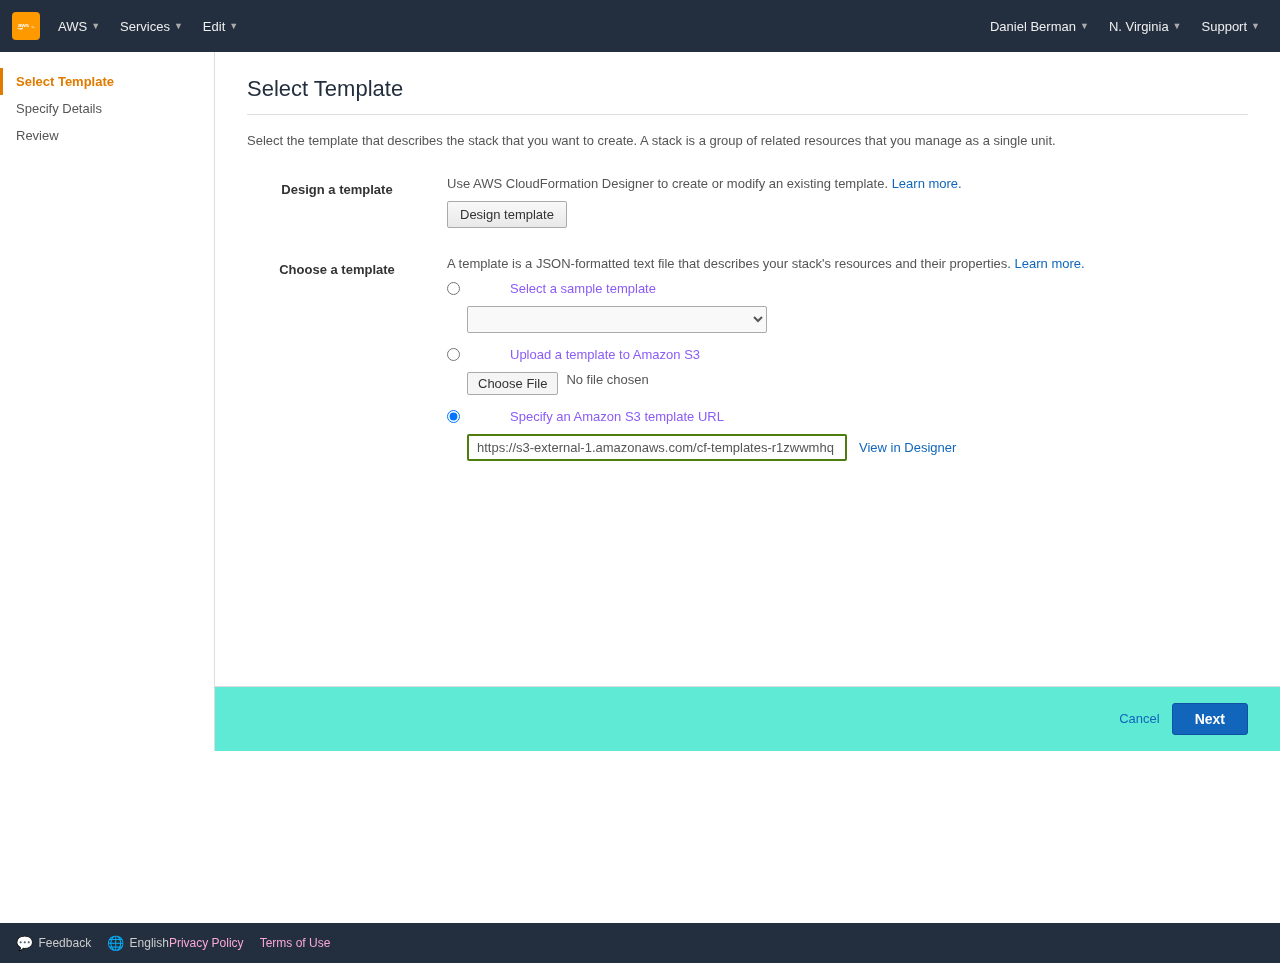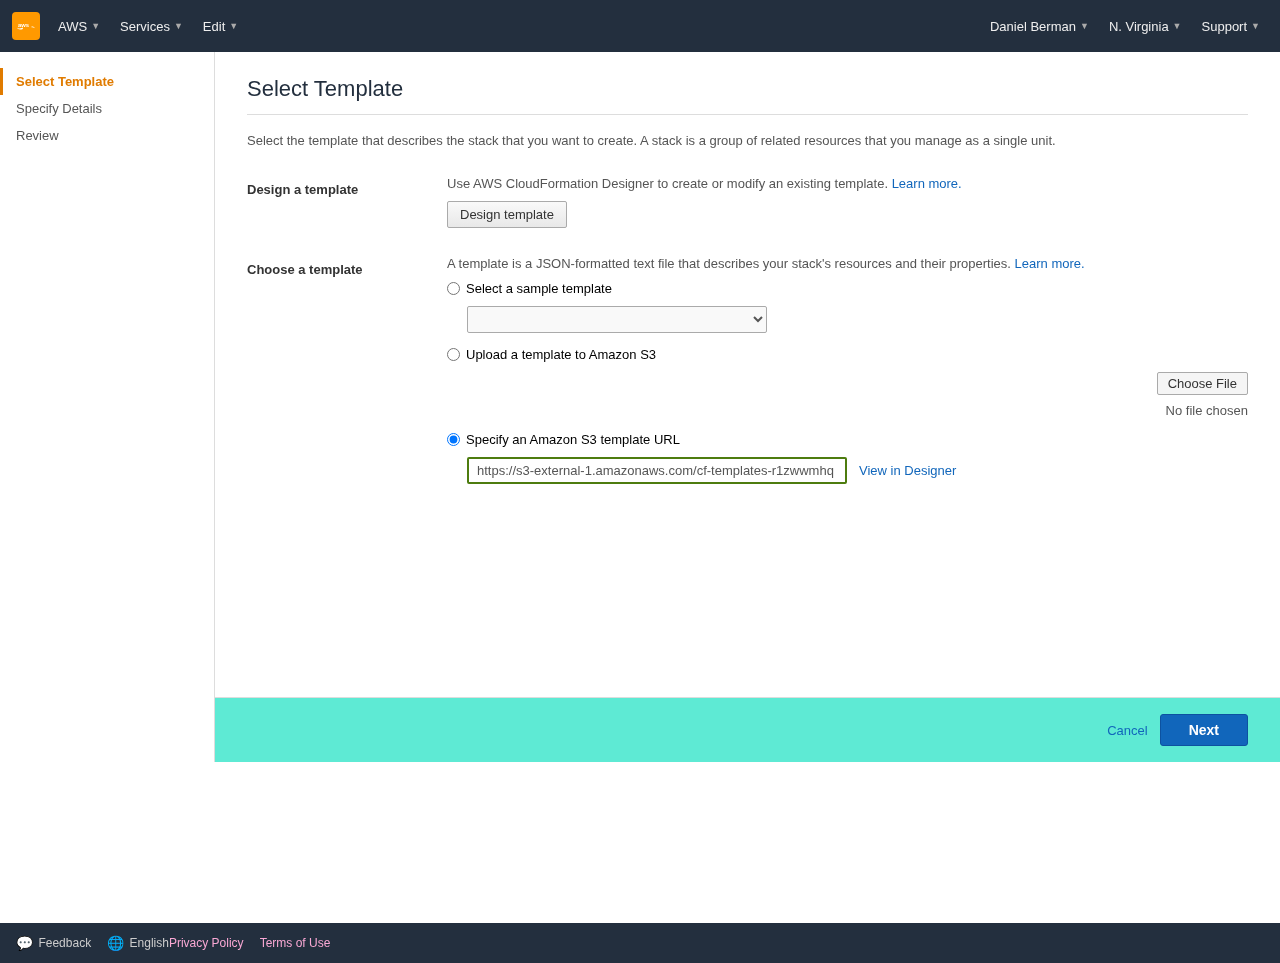--- a/index.html
+++ b/index.html
@@ -83,21 +83,21 @@
       color: #555;
       margin-bottom: 28px;
       max-width: 900px;
     }
 
     
     .form-table { width: 100%; border-collapse: collapse; }
     .form-table tr { vertical-align: top; }
     .form-label-cell {
       width: 200px;
-      text-align: left;
+      text-align: center;
       padding-right: 20px;
       padding-top: 6px;
       font-weight: bold;
       font-size: 13px;
       color: #333;
     }
     .form-content-cell { padding-bottom: 28px; }
 
     .section-desc {
       font-size: 13px;
@@ -119,21 +119,21 @@
     }
 
     
     .radio-option {
       display: flex;
       align-items: center;
       margin-bottom: 10px;
       gap: 6px;
     }
     .radio-option input[type="radio"] { cursor: pointer; }
-    .radio-label { font-size: 13px; color: #000000; cursor: pointer; }
+    .radio-label { font-size: 13px; color: #8b5cf6; cursor: pointer; margin-left: 44px; }
 
     
     .sample-select {
       display: flex;
       align-items: center;
       margin-left: 20px;
       margin-bottom: 14px;
     }
     .sample-select select {
       width: 300px;
@@ -143,23 +143,22 @@
       font-size: 13px;
       color: #555;
       border-radius: 2px;
     }
 
     
     .file-upload-row {
       margin-left: 20px;
       margin-bottom: 14px;
       display: flex;
-      align-items: flex-end;
+      align-items: flex-start;
       gap: 8px;
-      flex-direction: column;
     }
     .btn-choose-file {
       padding: 3px 10px;
       border: 1px solid #aaa;
       background: #f5f5f5;
       font-size: 13px;
       color: #333;
       cursor: pointer;
       border-radius: 2px;
     }
@@ -198,21 +197,21 @@
       cursor: pointer;
       padding: 6px 12px;
     }
     .btn-next {
       background: #1a73e8;
       background: #1166bb;
       border: 1px solid #0d52a0;
       color: #fff;
       font-size: 14px;
       font-weight: bold;
-      padding: 7px 28px;
+      padding: 7px 22px;
       border-radius: 3px;
       cursor: pointer;
     }
 
     
     .footer {
       background: #232f3e;
       color: #aaa;
       height: 40px;
       display: flex;

